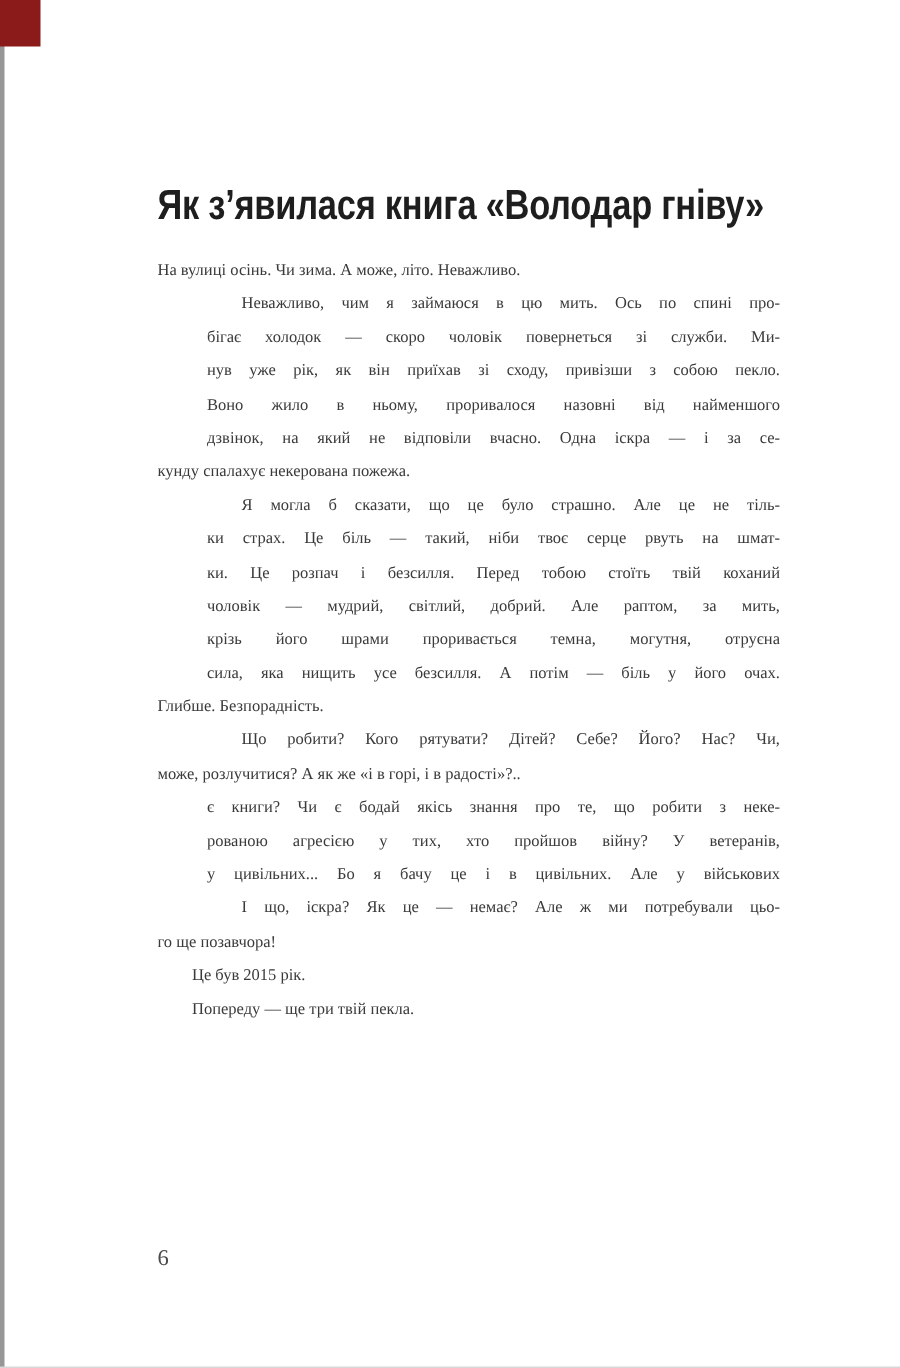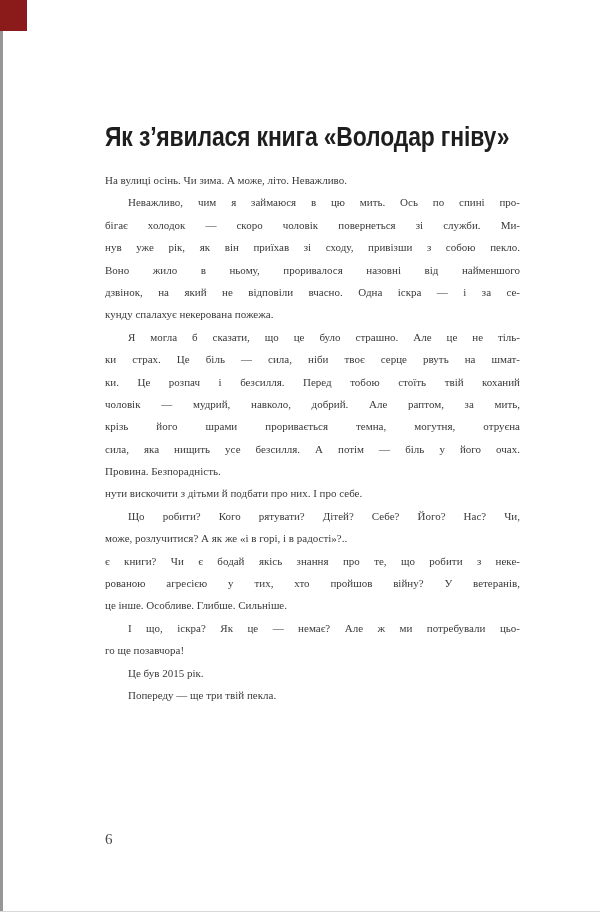--- a/index.html
+++ b/index.html
@@ -48,20 +48,21 @@
   .line {
     height: 22.4px;
     line-height: 22.4px;
     overflow: hidden;
     text-align: left;
   }
   .j {
     text-align: justify;
     text-align-last: justify;
     text-justify: inter-word;
+    margin-left: 33px;
   }
   .ind { text-indent: 23px; }
   .page-number {
     position: absolute;
     left: 105px; top: 829px;
     font-size: 15px;
     line-height: 20px;
     color: #4a4a4a;
   }
 </style>
@@ -84,41 +85,40 @@
     <div class="line j ind">Неважливо, чим я займаюся в цю мить. Ось по спині про-</div>
     <div class="line j">бігає холодок — скоро чоловік повернеться зі служби. Ми-</div>
     <div class="line j">нув уже рік, як він приїхав зі сходу, привізши з собою пекло.</div>
     <div class="line j">Воно жило в ньому, проривалося назовні від найменшого</div>
     <div class="line j">дзвінок, на який не відповіли вчасно. Одна іскра — і за се-</div>
     <div class="line">кунду спалахує некерована пожежа.</div>
   </div>
 
   <div class="para">
     <div class="line j ind">Я могла б сказати, що це було страшно. Але це не тіль-</div>
-    <div class="line j">ки страх. Це біль — сила, ніби твоє серце рвуть на шмат-</div>
+    <div class="line j">ки страх. Це біль — такий, ніби твоє серце рвуть на шмат-</div>
     <div class="line j">ки. Це розпач і безсилля. Перед тобою стоїть твій коханий</div>
-    <div class="line j">чоловік — мудрий, навколо, добрий. Але раптом, за мить,</div>
+    <div class="line j">чоловік — мудрий, світлий, добрий. Але раптом, за мить,</div>
     <div class="line j">крізь його шрами проривається темна, могутня, отруєна</div>
     <div class="line j">сила, яка нищить усе безсилля. А потім — біль у його очах.</div>
-    <div class="line">Провина. Безпорадність.</div>
+    <div class="line">Глибше. Безпорадність.</div>
   </div>
 
   <div class="para">
-    <div class="line">нути вискочити з дітьми й подбати про них. І про себе.</div>
   </div>
 
   <div class="para">
     <div class="line j ind">Що робити? Кого рятувати? Дітей? Себе? Його? Нас? Чи,</div>
     <div class="line">може, розлучитися? А як же «і в горі, і в радості»?..</div>
   </div>
 
   <div class="para">
     <div class="line j">є книги? Чи є бодай якісь знання про те, що робити з неке-</div>
     <div class="line j">рованою агресією у тих, хто пройшов війну? У ветеранів,</div>
-    <div class="line">це інше. Особливе. Глибше. Сильніше.</div>
+    <div class="line j">у цивільних... Бо я бачу це і в цивільних. Але у військових</div>
   </div>
 
   <div class="para">
     <div class="line j ind">І що, іскра? Як це — немає? Але ж ми потребували цьо-</div>
     <div class="line">го ще позавчора!</div>
   </div>
 
   <div class="para">
     <div class="line ind">Це був 2015 рік.</div>
   </div>

